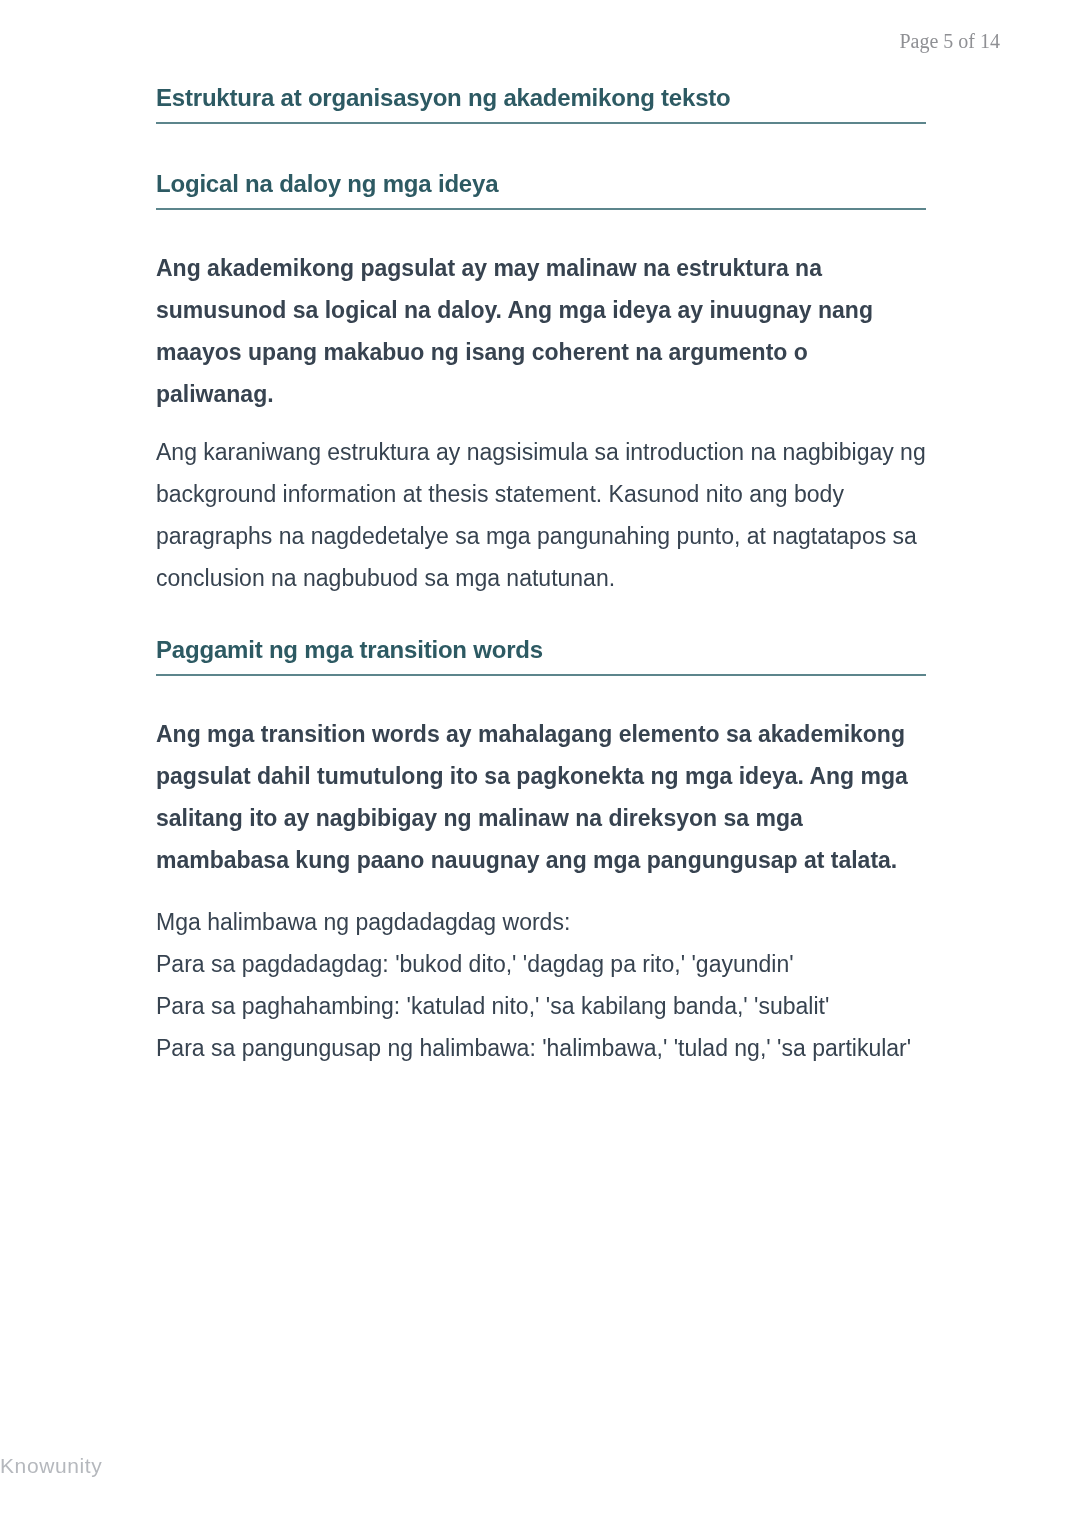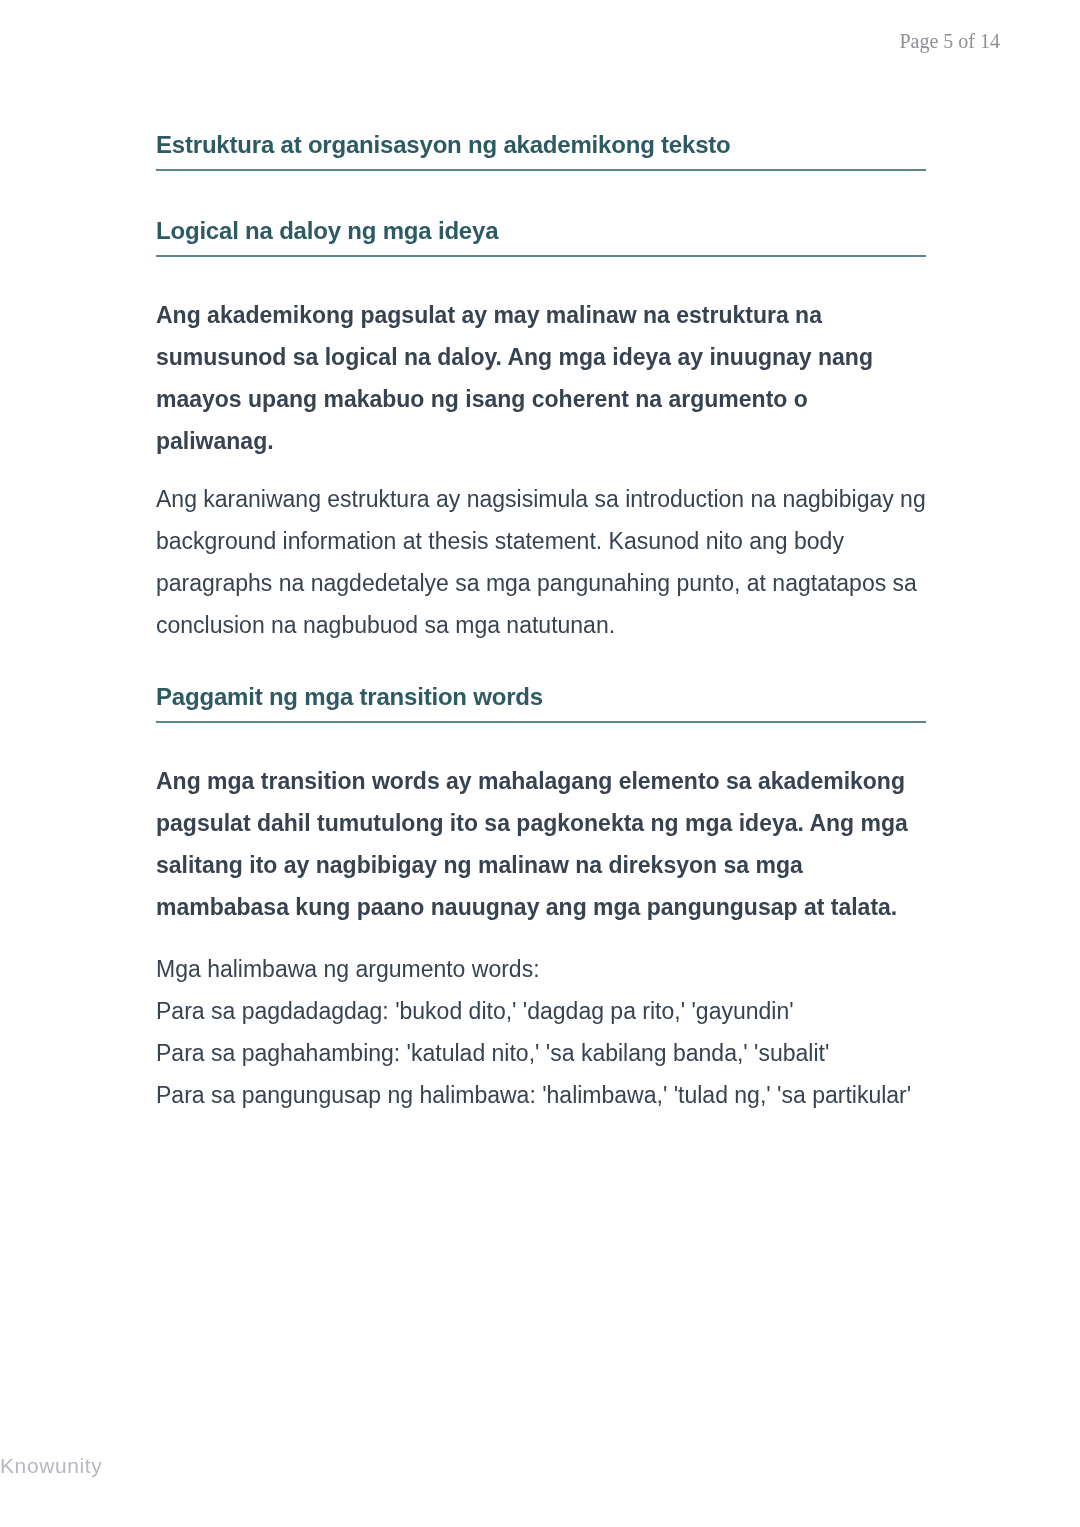--- a/index.html
+++ b/index.html
@@ -38,21 +38,20 @@
     left: 156px;
     top: 83px;
     width: 770px;
   }
   .section-heading {
     font-size: 24px;
     line-height: 30px;
     font-weight: 700;
     letter-spacing: -0.2px;
     color: var(--heading, #2d5a63);
-    margin-top: 47px;
   }
   .heading-rule {
     border: none;
     border-top: 2px solid var(--rule, #5c858c);
     margin-top: 9px;
   }
   .mt-heading-2 { margin-top: 45px; }
   .mt-heading-3 { margin-top: 36px; }
   .para {
     font-size: 23px;
@@ -92,21 +91,21 @@
     <p class="para mt-para-first">Ang akademikong pagsulat ay may malinaw na estruktura na sumusunod sa logical na daloy. Ang mga ideya ay inuugnay nang maayos upang makabuo ng isang coherent na argumento o paliwanag.</p>
 
     <p class="para mt-para-next">Ang karaniwang estruktura ay nagsisimula sa introduction na nagbibigay ng background information at thesis statement. Kasunod nito ang body paragraphs na nagdedetalye sa mga pangunahing punto, at nagtatapos sa conclusion na nagbubuod sa mga natutunan.</p>
 
     <h3 class="section-heading mt-heading-3">Paggamit ng mga transition words</h3>
     <hr class="heading-rule">
 
     <p class="para mt-para-first">Ang mga transition words ay mahalagang elemento sa akademikong pagsulat dahil tumutulong ito sa pagkonekta ng mga ideya. Ang mga salitang ito ay nagbibigay ng malinaw na direksyon sa mga mambabasa kung paano nauugnay ang mga pangungusap at talata.</p>
 
     <div class="para mt-para-tight">
-      <div>Mga halimbawa ng argumento words:</div>
+      <div>Mga halimbawa ng pagdadagdag words:</div>
       <div>Para sa pagdadagdag: 'bukod dito,' 'dagdag pa rito,' 'gayundin'</div>
       <div>Para sa paghahambing: 'katulad nito,' 'sa kabilang banda,' 'subalit'</div>
       <div>Para sa pangungusap ng halimbawa: 'halimbawa,' 'tulad ng,' 'sa partikular'</div>
     </div>
 
   </div>
 
   <div class="footer">Knowunity</div>
 
 </div>

